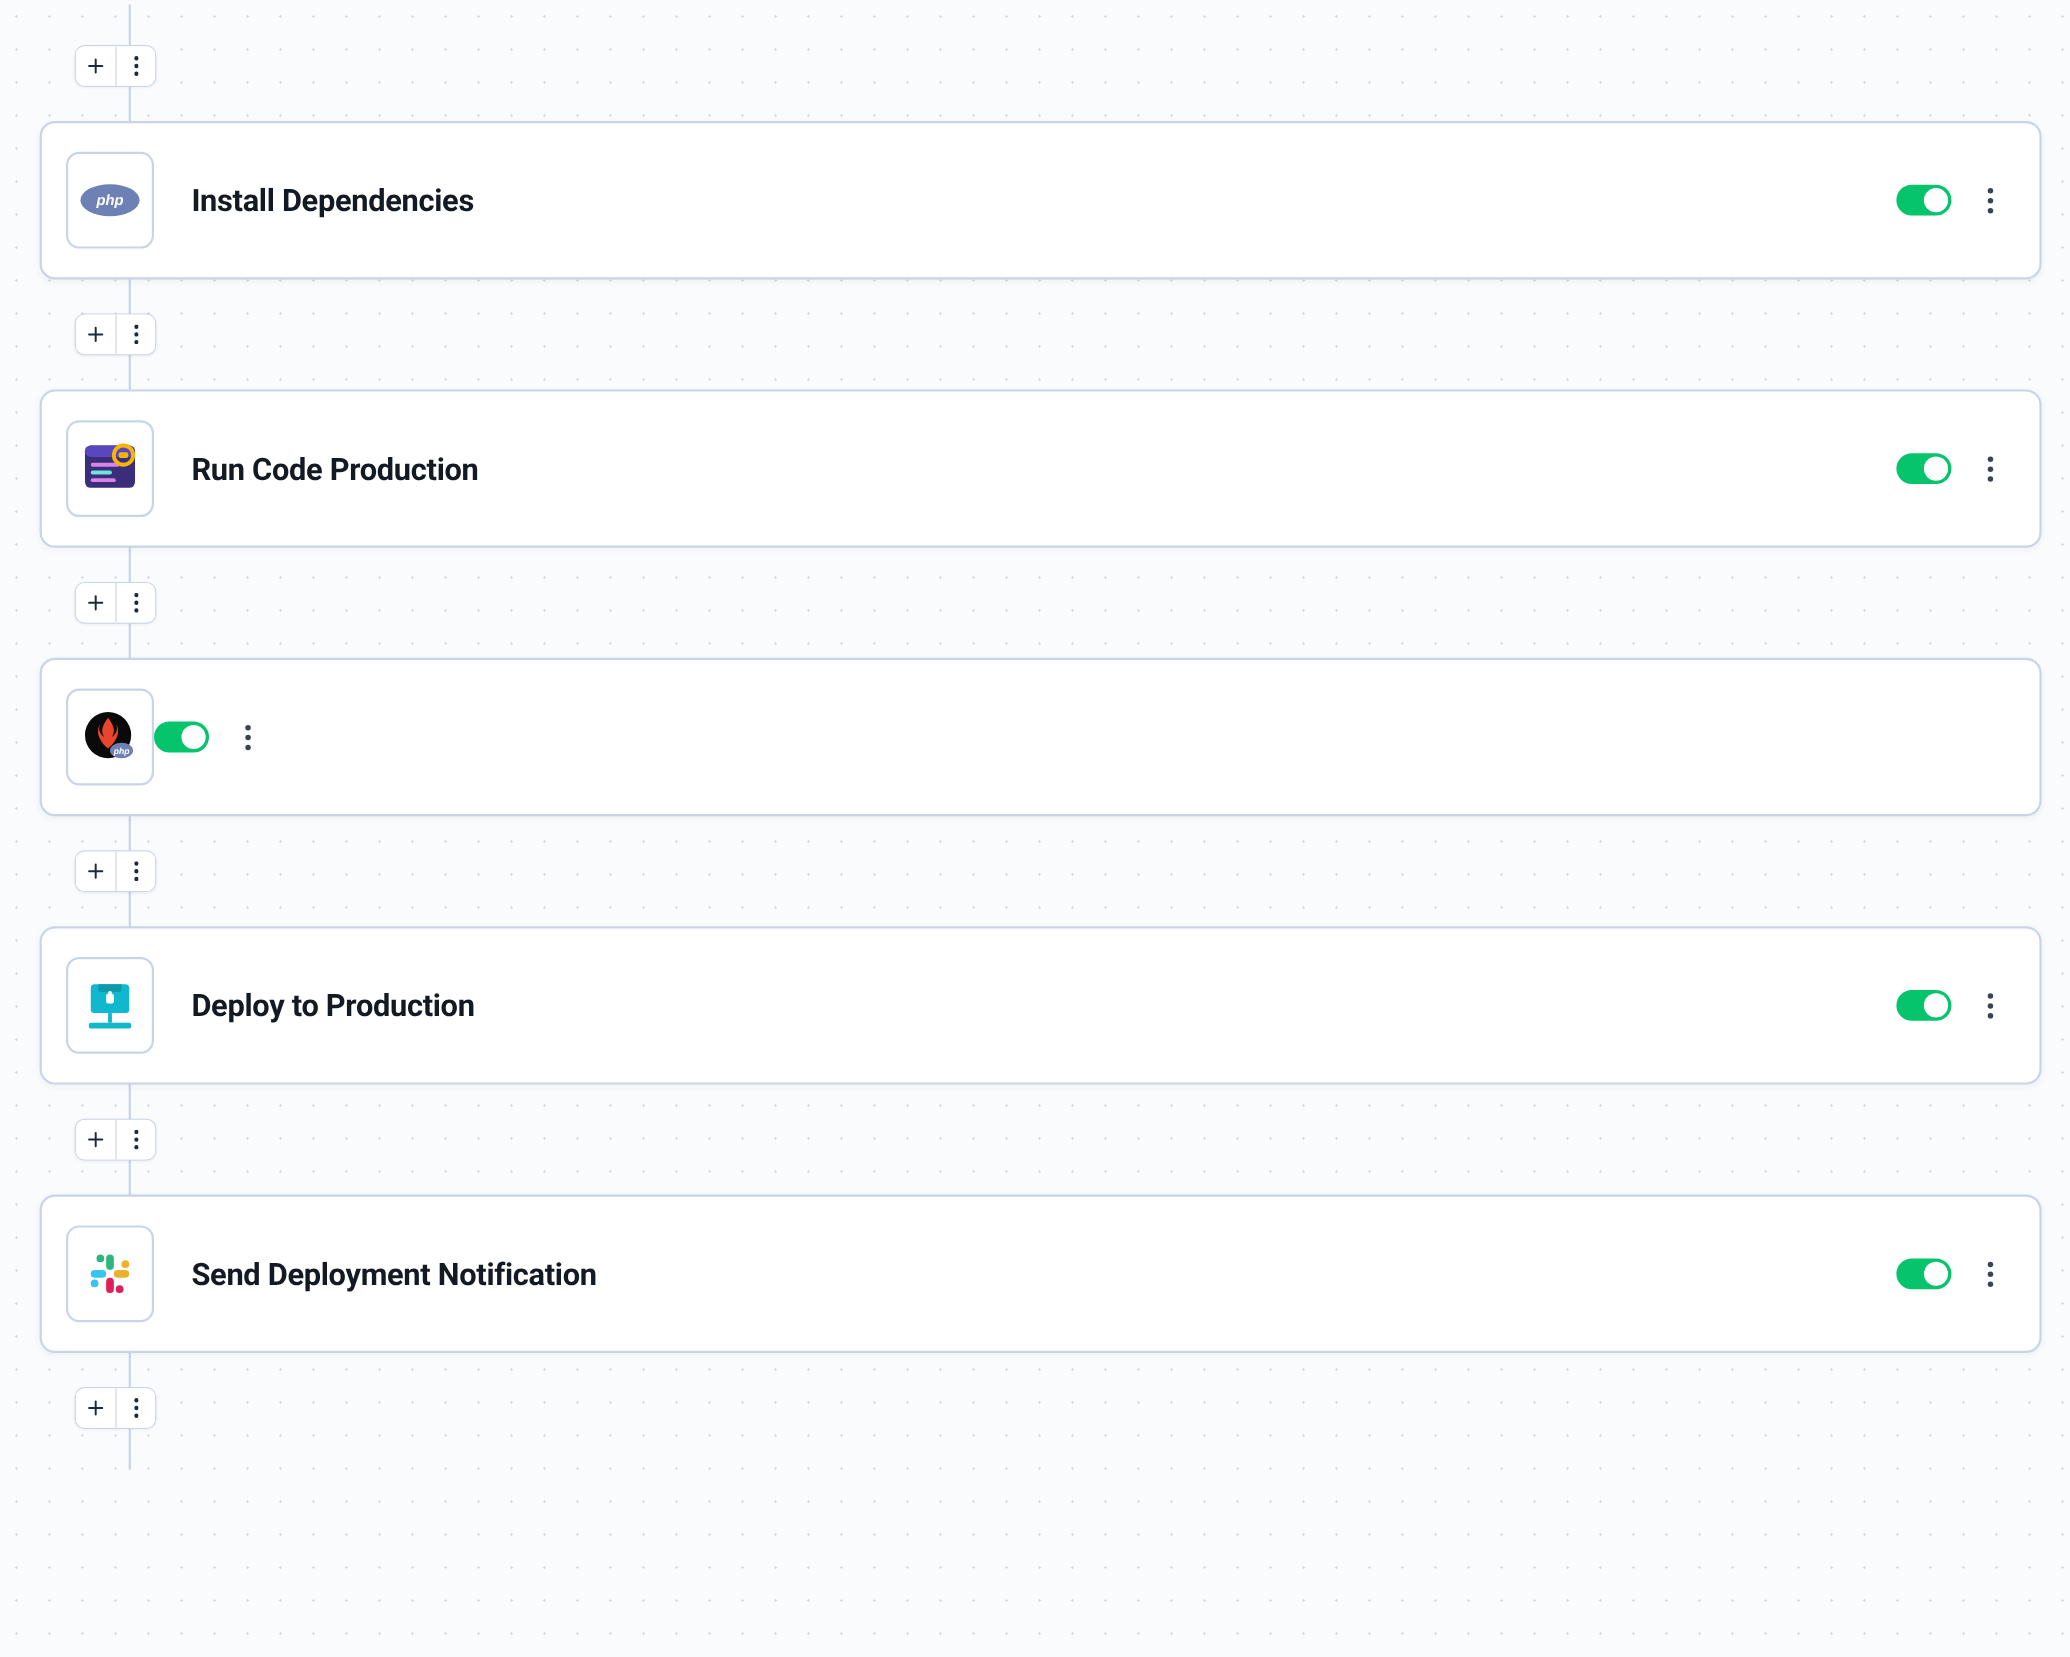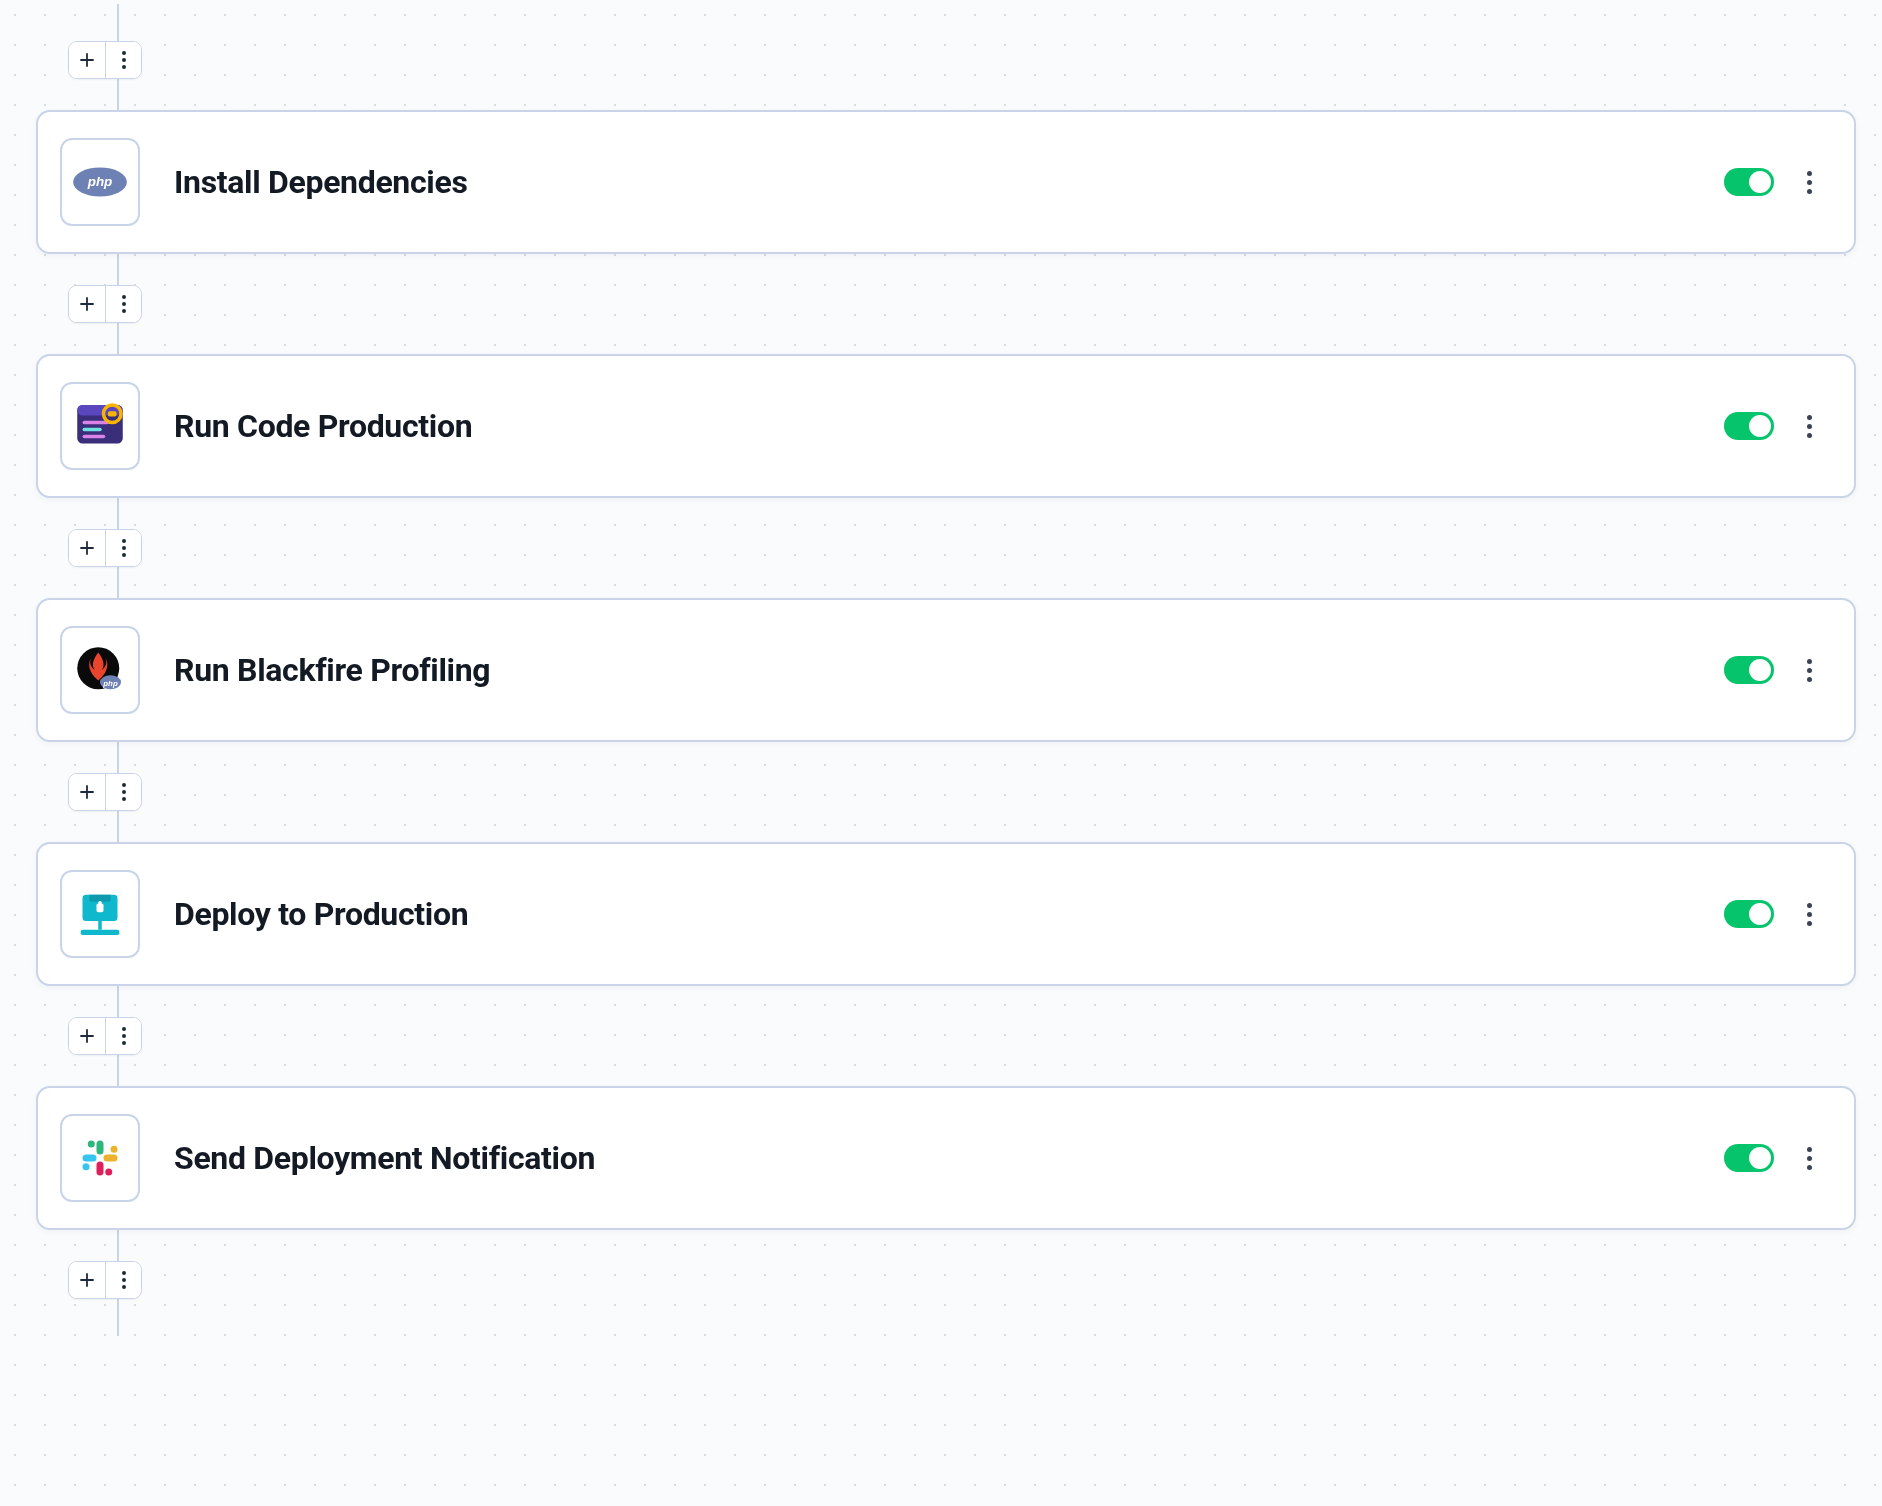--- a/index.html
+++ b/index.html
@@ -76,21 +76,21 @@
     border: 2px solid #c9d4e8;
     border-radius: 12px;
     background: #fff;
     display: flex;
     align-items: center;
     justify-content: center;
     flex-shrink: 0;
   }
   .step-title {
     margin-left: 34px;
-    font-size: 32px;
+    font-size: 28px;
     font-weight: 700;
     color: #141a24;
     letter-spacing: -0.01em;
     flex: 1;
   }
   .step-actions {
     display: flex;
     align-items: center;
     gap: 24px;
   }
@@ -241,21 +241,20 @@
 
   <div class="step-card">
     <div class="step-icon-box">
       <svg viewBox="0 0 64 64">
         <circle cx="30" cy="30" r="24" fill="#0a0a0a"></circle>
         <path d="M30 12 C24 20 22 26 26 32 C20 28 20 22 22 18 C18 24 18 34 30 44 C42 34 42 24 38 18 C40 22 40 28 34 32 C38 26 36 20 30 12 Z" fill="#e8452c"></path>
         <ellipse cx="44" cy="46" rx="12" ry="8" fill="#6e81b5"></ellipse>
         <text x="44" y="50" text-anchor="middle" font-family="Arial" font-weight="900" font-style="italic" font-size="9" fill="#fff">php</text>
       </svg>
     </div>
-    <div class="step-title">Run Blackfire Profiling</div>
     <div class="step-actions">
       <div class="toggle">
           <div class="toggle-knob"></div>
         </div>
       <div class="kebab">
           <span></span>
           <span></span>
           <span></span>
         </div>
     </div>

